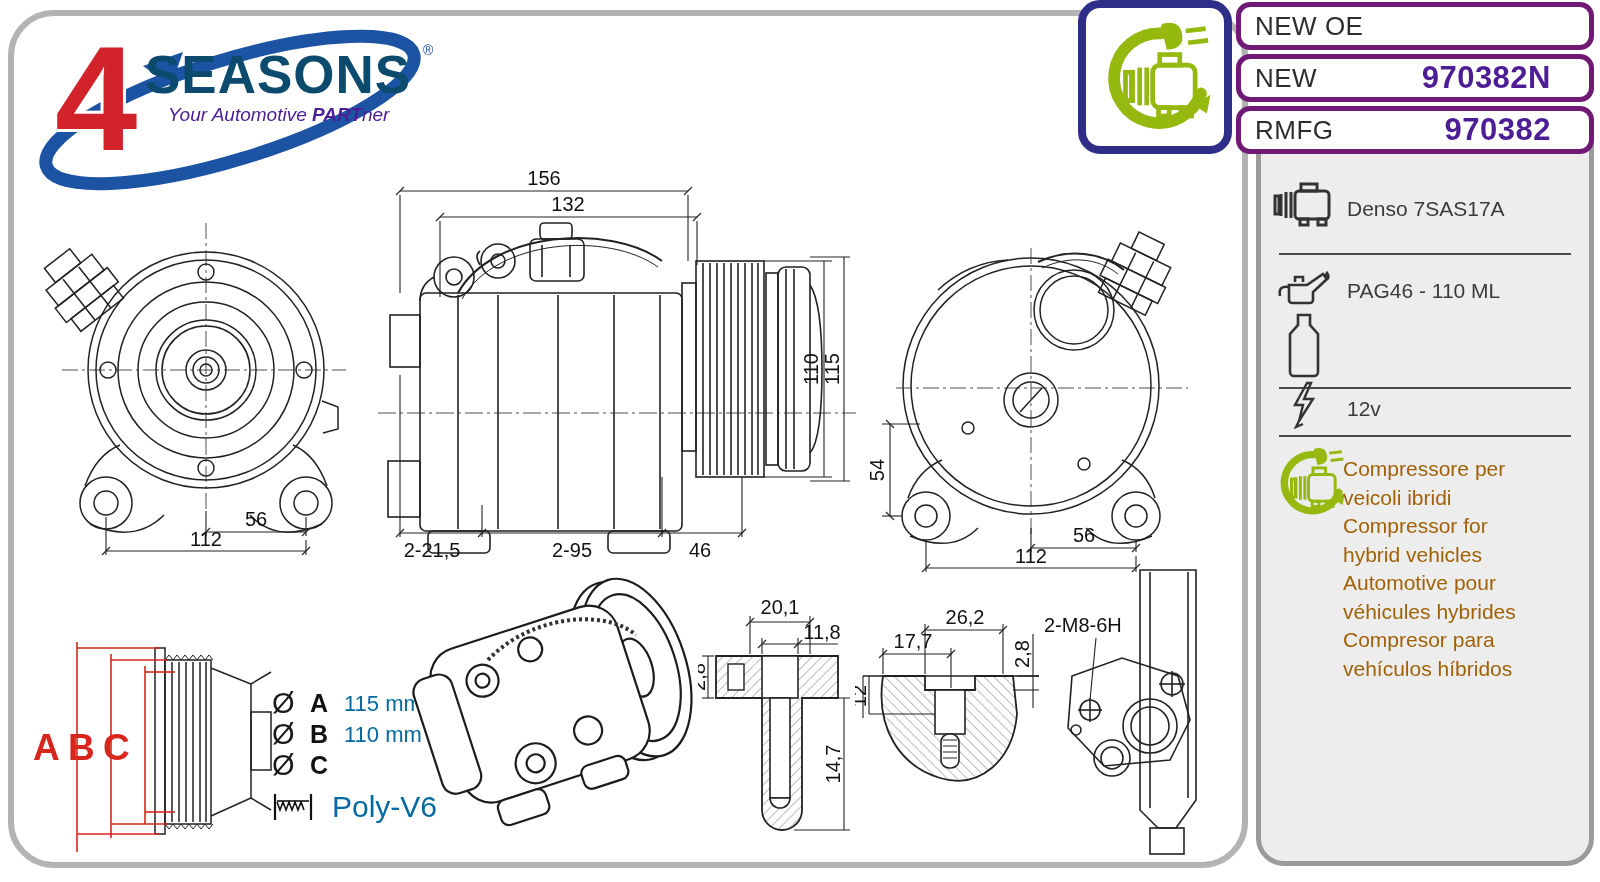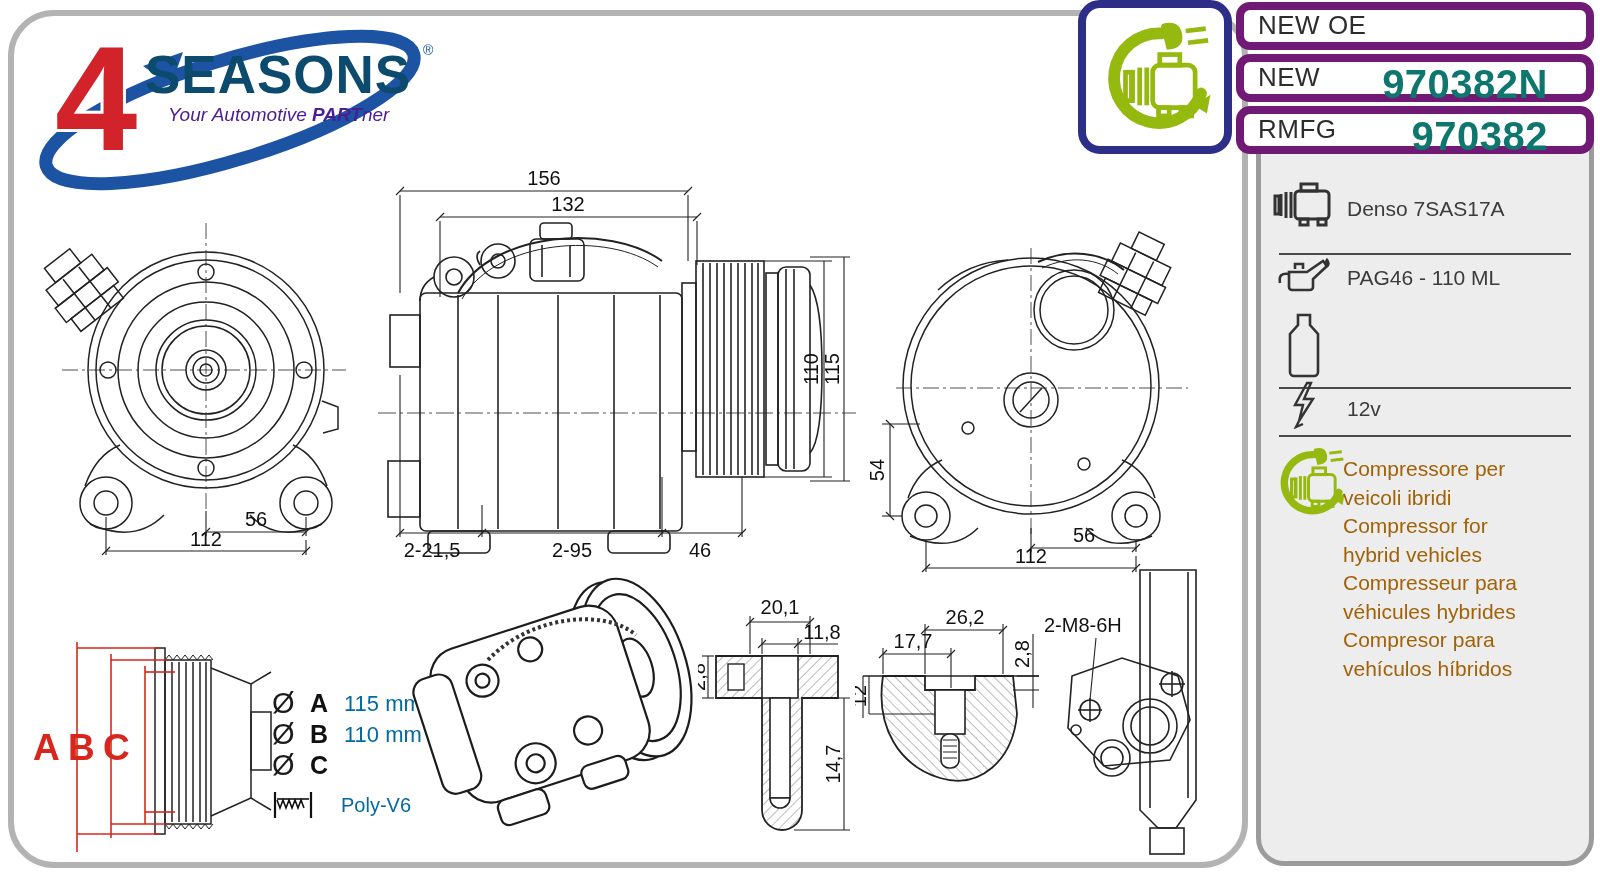--- a/index.html
+++ b/index.html
@@ -19,25 +19,25 @@
   }
   
   .hdr-iconbox {
     position:absolute; left:1078px; top:0px; width:154px; height:154px;
     border:8px solid #2e2d88; border-radius:22px; background:#fff; z-index:5;
     display:flex; align-items:center; justify-content:center;
   }
   .hdr-rows { position:absolute; left:1236px; top:2px; width:358px; z-index:5; }
   .hdr-row {
     width:358px; height:48px; margin-bottom:4px; background:#fff;
-    border:8px solid #701a75; border-radius:14px;
-    display:flex; padding:0 14px;
+    border:5px solid #701a75; border-radius:14px;
+    display:flex; align-items:center; padding:0 14px;
   }
   .hdr-row .lbl { font-size:26px; color:#2d2d2d; letter-spacing:0.5px; }
-  .hdr-row .val { margin-left:auto; font-size:40px; font-weight:bold; color:#0f766e; padding-right:24px; letter-spacing:0.5px; }
+  .hdr-row .val { margin-left:auto; font-size:31px; font-weight:bold; color:#4c1d95; padding-right:24px; letter-spacing:0.5px; }
   
   .logo { position:absolute; left:55px; top:28px; width:420px; height:160px; z-index:3; }
   .logo .numeral {
     position:absolute; left:0px; top:-14px; font-size:148px; font-weight:bold;
     color:#d2232a; text-shadow:-3px 0 #fff, 3px 0 #fff, 0 -3px #fff, 0 3px #fff; z-index:2;
   }
   .logo .name { position:absolute; left:90px; top:16px; font-size:53px; font-weight:bold; color:#0c4a6e; letter-spacing:1px; z-index:2; }
   .logo .reg { position:absolute; left:368px; top:14px; font-size:14px; color:#1d53a3; z-index:2; }
   .logo .tagline { position:absolute; left:113px; top:76px; font-size:19px; font-style:italic; color:#4c1d95; z-index:2; }
   .logo .tagline b { font-weight:bold; }
@@ -53,21 +53,21 @@
   .drw { position:absolute; z-index:2; }
   svg text { font-family:"Liberation Sans", sans-serif; fill:#111; }
   .dim-t { font-size:20px; }
   
   .plg { position:absolute; left:272px; top:688px; width:190px; z-index:2; }
   .plg-row { display:flex; align-items:center; height:31px; }
   .plg-sym { font-size:29px; color:#1a1a1a; width:38px; }
   .plg-let { font-size:25px; font-weight:bold; color:#111; width:34px; }
   .plg-val { font-size:22px; color:#0369a1; }
   .plg-belt { display:flex; align-items:center; margin-top:9px; }
-  .plg-belt .plg-val { margin-left:27px; font-size:20px; }
+  .plg-belt .plg-val { margin-left:18px; font-size:30px; }
   .abc { position:absolute; z-index:3; font-size:37px; font-weight:bold; color:#d9261c; }
 </style>
 </head>
 <body>
 
 <div class="page">
 
   <div class="main-panel"></div>
 
   <div class="logo">
@@ -125,21 +125,21 @@
             <line x1="13" y1="10" x2="13" y2="36"></line>
             <line x1="18" y1="10" x2="18" y2="36"></line>
           <rect x="2" y="14" width="4" height="18"></rect>
           <rect x="27" y="37" width="8" height="6"></rect>
             <rect x="45" y="37" width="8" height="6"></rect>
         </svg>
       </span>
       <span class="spec-txt">Denso 7SAS17A</span>
     </div>
     <div class="spec-div" style="top:130px;"></div>
-    <div class="spec-row" style="top:129px; height:44px;">
+    <div class="spec-row" style="top:142px; height:44px;">
       <span class="spec-ico">
         <svg width="58" height="36" viewBox="0 0 58 36" fill="none" stroke="#333" stroke-width="2.6">
           <path d="M14,16 h18 l16,-11 l4,5 l-14,13 v8 a3,3 0 0 1 -3,3 h-18 a3,3 0 0 1 -3,-3 z"></path>
           <path d="M14,18 q-11,-2 -9,9"></path>
           <path d="M20,13 v-5 h8 v5"></path>
           <path d="M52,4 q3,4 0,6 q-3,-2 0,-6 z" fill="#333"></path>
         </svg>
       </span>
       <span class="spec-txt">PAG46 - 110 ML</span>
     </div>
@@ -178,21 +178,21 @@
           <rect x="53" y="76" width="9" height="7"></rect>
             <rect x="72" y="76" width="9" height="7"></rect>
         </g>
       </svg>
     </span>
     <div class="hyb-txt">
       <div>Compressore per</div>
       <div>veicoli ibridi</div>
       <div>Compressor for</div>
       <div>hybrid vehicles</div>
-      <div>Compresseur para</div>
+      <div>Automotive pour</div>
       <div>véhicules hybrides</div>
       <div>Compresor para</div>
       <div>vehículos híbridos</div>
     </div>
   </div>
 
   <svg class="drw" style="left:28px; top:205px;" width="320" height="352" viewBox="0 0 320 352">
     <g stroke="#222" fill="none" stroke-width="1.5">
       <line x1="178" y1="18" x2="178" y2="308" stroke-width="0.8" stroke-dasharray="16 4 3 4"></line>
       <line x1="34" y1="165" x2="318" y2="165" stroke-width="0.8" stroke-dasharray="16 4 3 4"></line>

